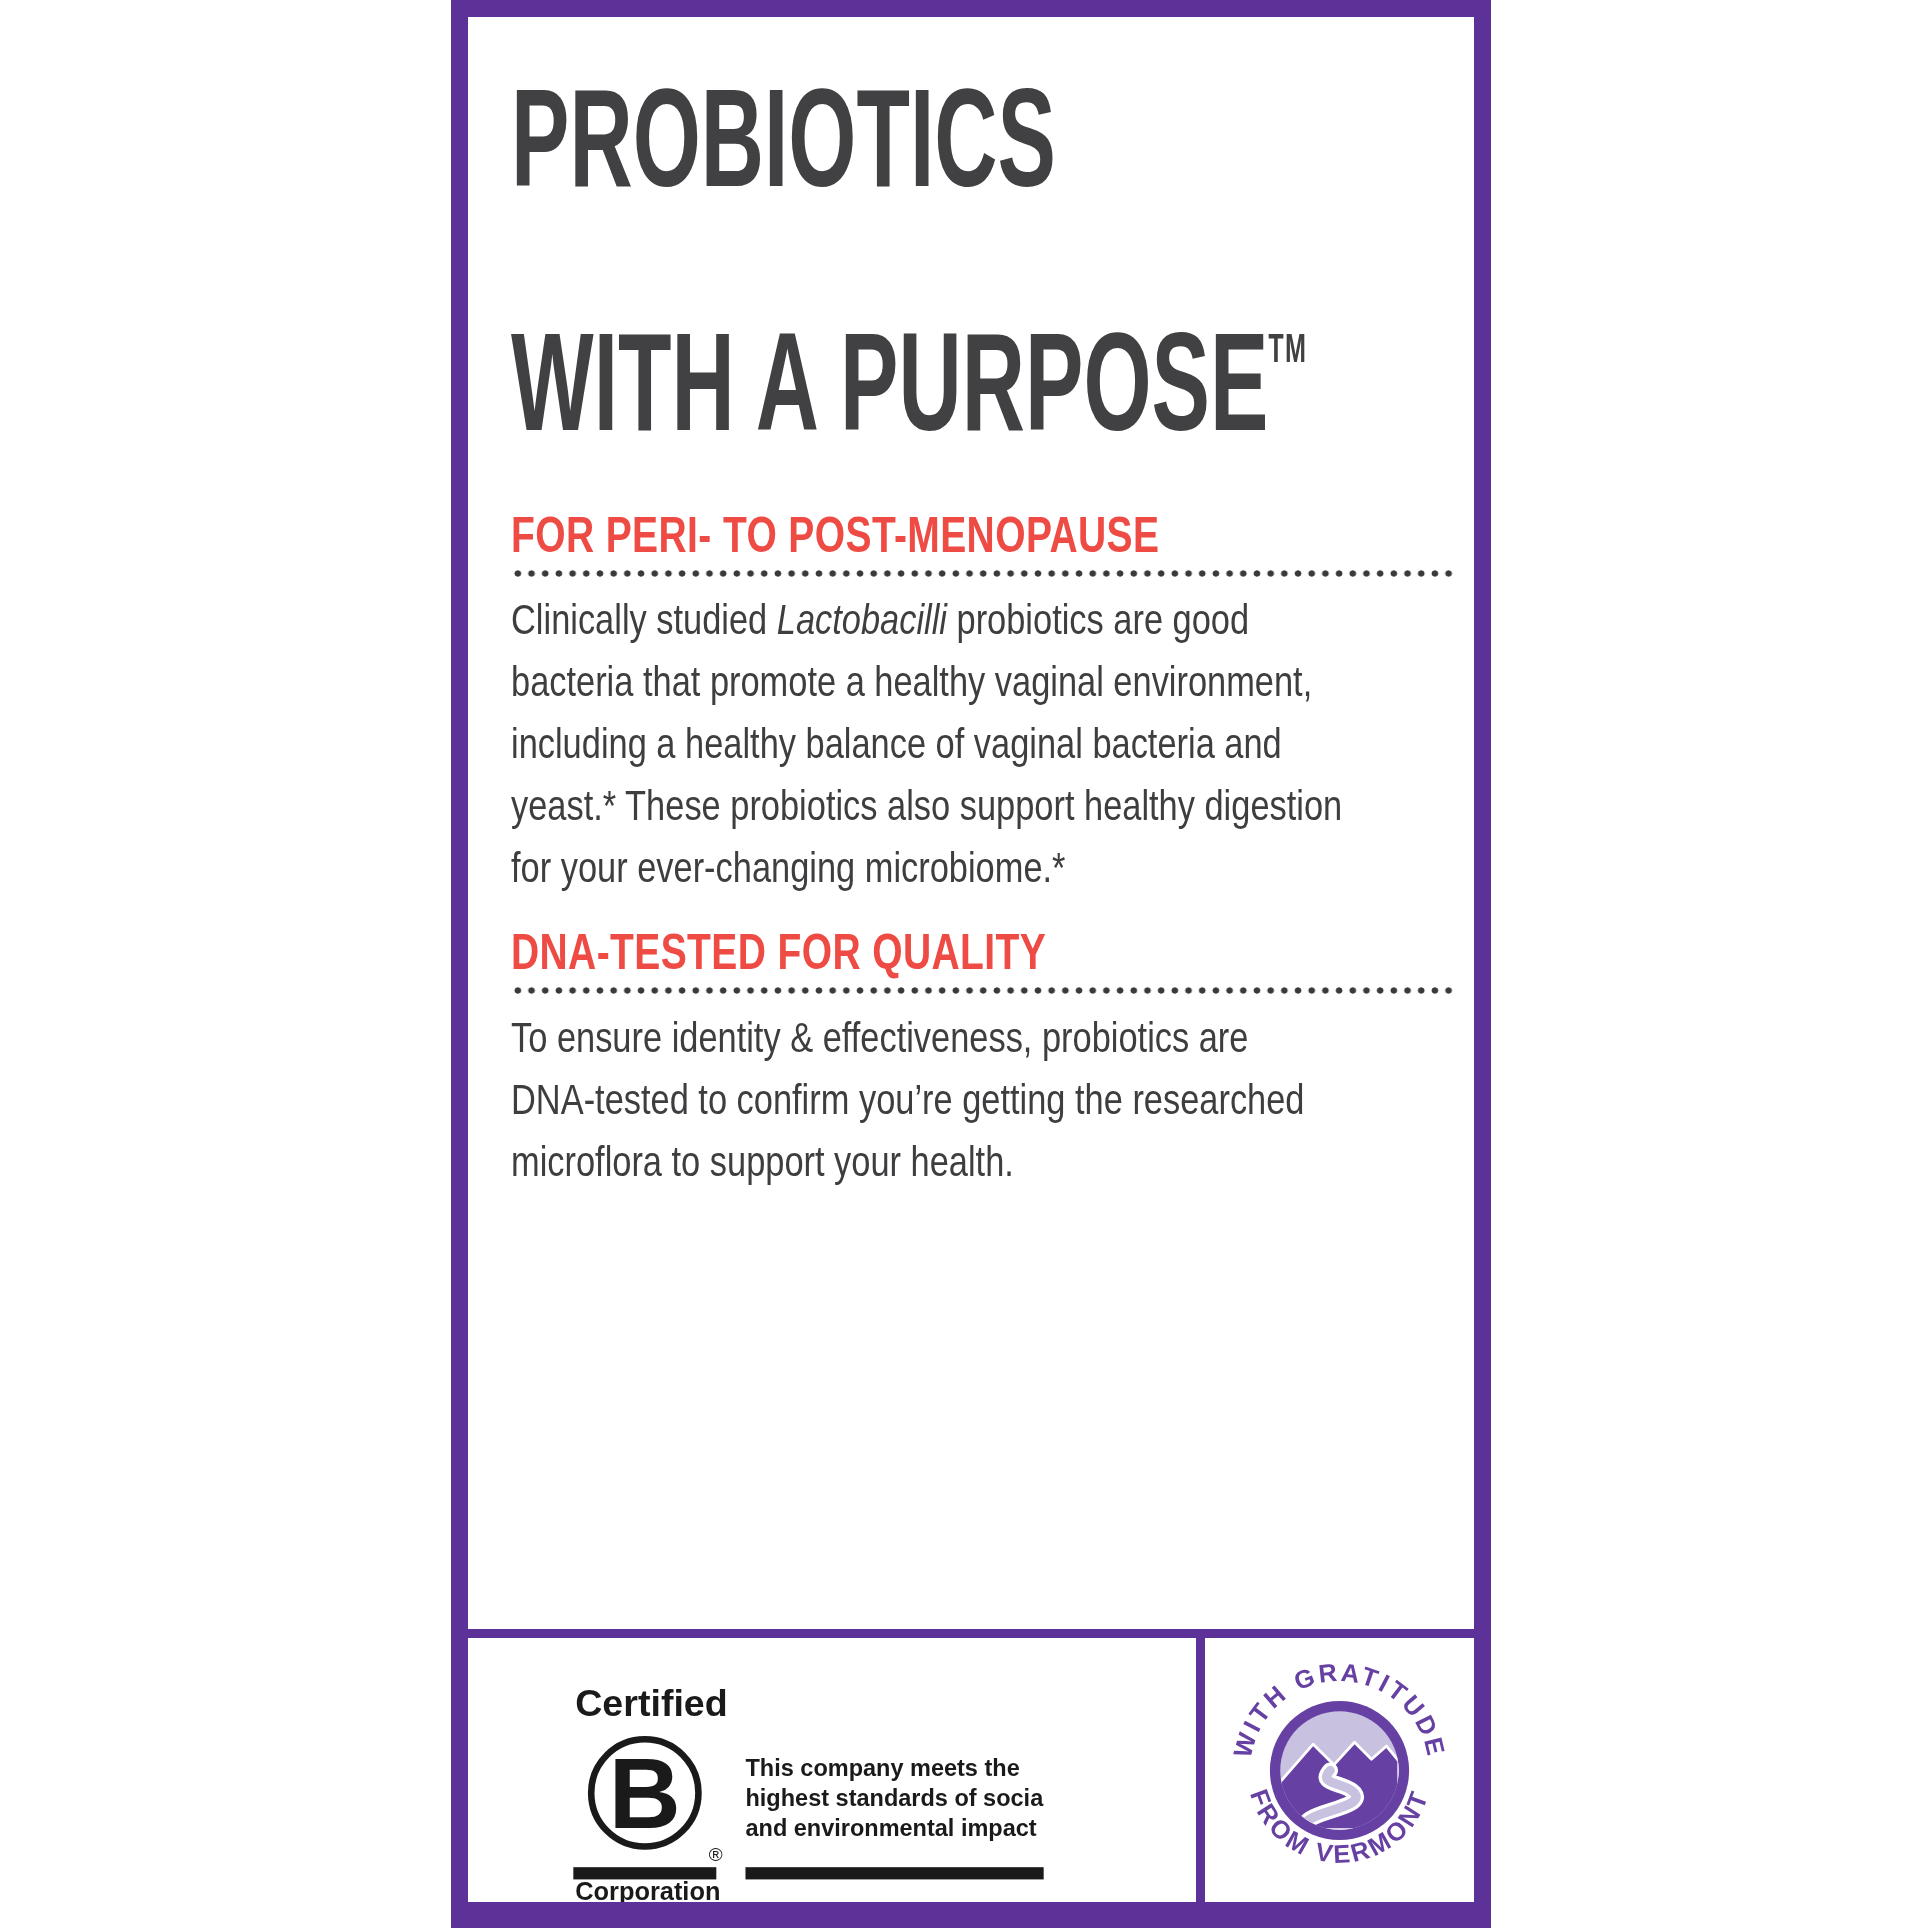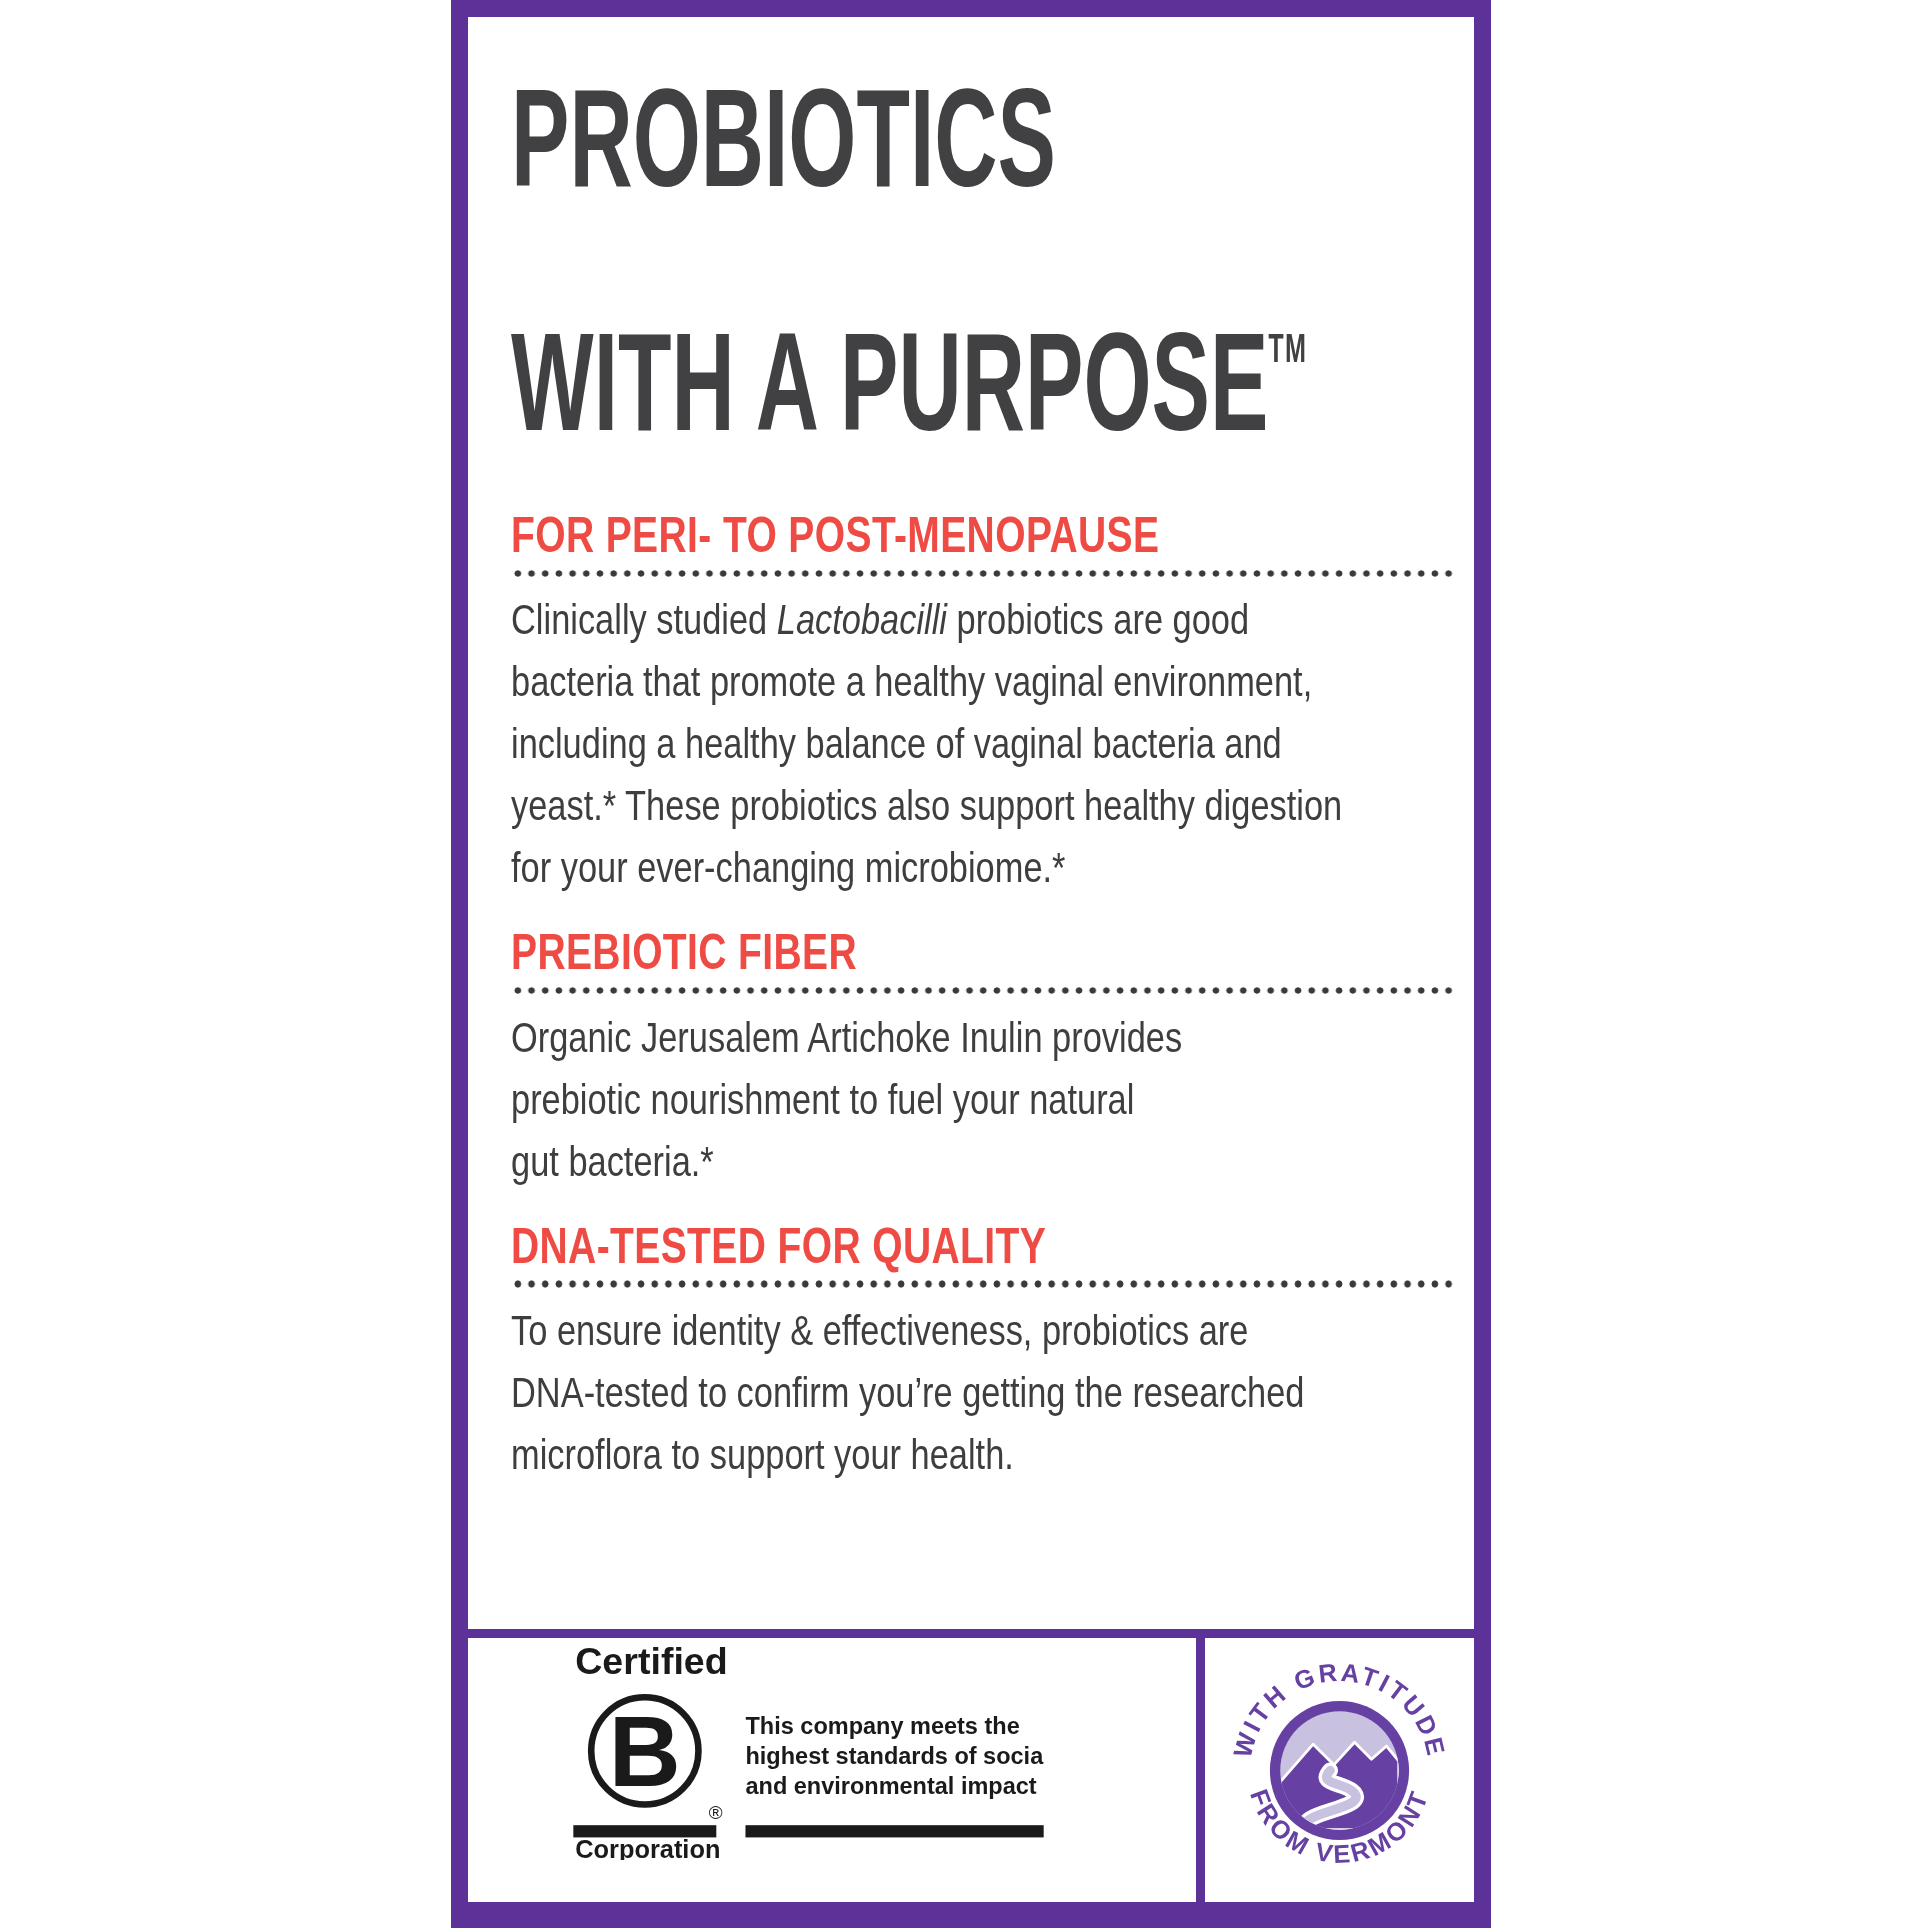--- a/index.html
+++ b/index.html
@@ -27,21 +27,21 @@
     background-image:radial-gradient(circle,var(--dot) 3px,transparent 3.7px);
     background-size:13.7px 7.5px;background-repeat:repeat-x;background-position:left center;
   }
   .body{
     color:var(--dark-text);font-size:43px;line-height:62px;letter-spacing:0;
     transform:scaleX(.8);transform-origin:left top;white-space:pre;margin:0;
   }
   .body .it{font-style:italic;}
   .h-divider{height:9.4px;background:var(--purple);flex:none;}
   .bottom-row{height:264px;display:flex;flex:none;}
-  .bcorp-box{width:728px;box-sizing:border-box;display:flex;align-items:flex-start;padding-left:105px;}
+  .bcorp-box{width:728px;box-sizing:border-box;display:flex;align-items:flex-end;padding-left:105px;}
   .v-divider{width:9.4px;background:var(--purple);}
   .badge-box{width:269px;display:flex;align-items:center;justify-content:center;}
   .bottom-band{height:26px;background:var(--purple);flex:none;}
   :root{
     --purple:#5c3198;
     --badge-purple:#6640a2;
     --lavender:#c8c1e0;
     --red:#ef4b45;
     --dark-title:#414043;
     --dark-text:#3e3e40;
@@ -64,27 +64,20 @@
         <h2 class="heading">FOR PERI- TO POST-MENOPAUSE</h2>
         <div class="rule"></div>
         <p class="body"><span>Clinically studied </span><span class="it">Lactobacilli</span><span> probiotics are good</span>
 <span>bacteria that promote a healthy vaginal environment,
 including a healthy balance of vaginal bacteria and
 yeast.* These probiotics also support healthy digestion
 for your ever-changing microbiome.*</span></p>
       </div>
 
 
-      <div class="section">
-        <h2 class="heading">PREBIOTIC FIBER</h2>
-        <div class="rule"></div>
-        <p class="body">Organic Jerusalem Artichoke Inulin provides
-prebiotic nourishment to fuel your natural
-gut bacteria.*</p>
-      </div>
 
       <div class="section">
         <h2 class="heading">DNA-TESTED FOR QUALITY</h2>
         <div class="rule"></div>
         <p class="body">To ensure identity &amp; effectiveness, probiotics are
 DNA-tested to confirm you’re getting the researched
 microflora to support your health.</p>
       </div>
 
     </div>

